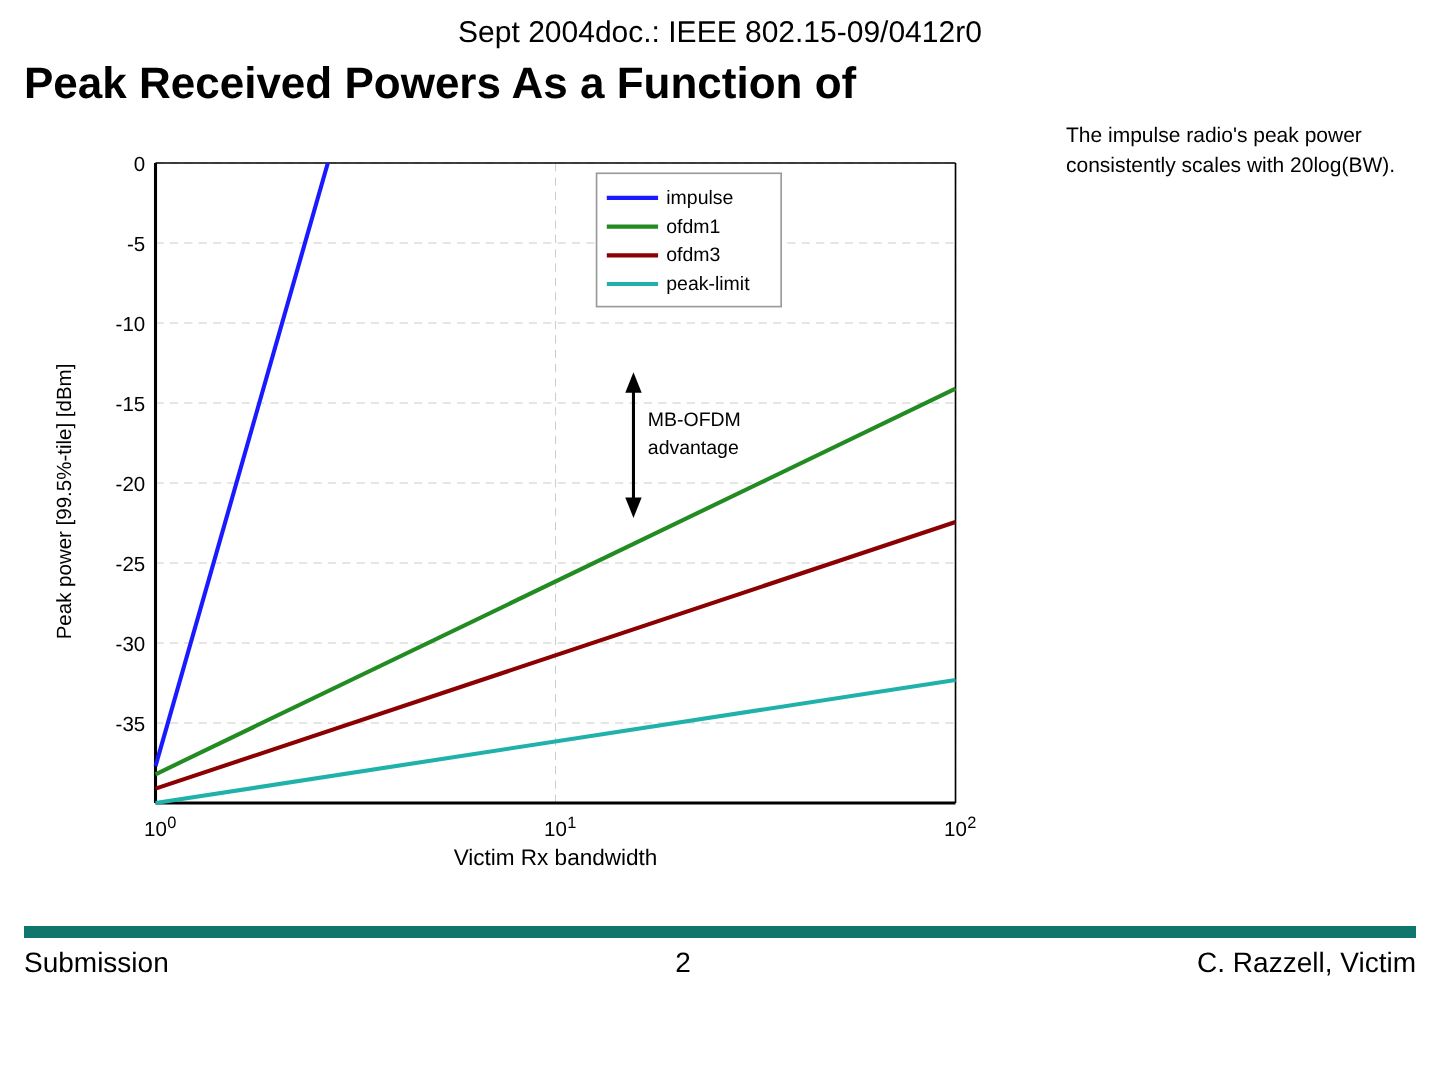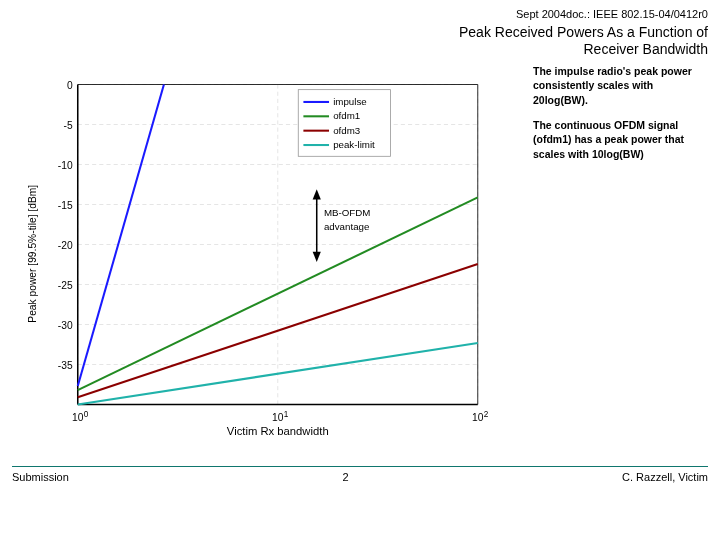--- a/index.html
+++ b/index.html
@@ -12,29 +12,29 @@
       position: relative;
     }
     .page {
       width: 720px;
       height: 540px;
       position: relative;
       padding: 8px 12px;
     }
     .header {
       display: flex;
-      justify-content: flex-end;
-      font-size: 11px;
+      justify-content: center;
+      font-size: 15px;
       color: #000;
       margin-bottom: 4px;
     }
     .title {
-      text-align: right;
-      font-size: 14px;
-      font-weight: normal;
+      text-align: left;
+      font-size: 22px;
+      font-weight: bold;
       line-height: 1.2;
       margin-bottom: 6px;
     }
     .content-area {
       display: flex;
       flex-direction: row;
       height: 400px;
     }
     .chart-section {
       flex: 1;
@@ -43,47 +43,45 @@
     }
     .side-notes {
       width: 185px;
       font-size: 10.5px;
       line-height: 1.4;
       padding-left: 10px;
       color: #000;
     }
     .side-notes p {
       margin-bottom: 10px;
-      font-weight: bold;
     }
     .footer {
       display: flex;
       justify-content: space-between;
-      font-size: 11px;
-      border-top: 1px solid #0f766e;
+      font-size: 14px;
+      border-top: 6px solid #0f766e;
       padding-top: 4px;
       margin-top: 2px;
     }
     svg.chart {
       width: 100%;
       height: 100%;
     }
   </style>
 </head>
 <body>
 <div class="page">
 
   <div class="header">
     <span>Sept 2004</span>
-    <span>doc.: IEEE 802.15-04/0412r0</span>
+    <span>doc.: IEEE 802.15-09/0412r0</span>
   </div>
 
   <div class="title">
     <span>Peak Received Powers As a Function of</span><br>
-    <span>Receiver Bandwidth</span>
   </div>
 
   <div class="content-area">
     <div class="chart-section">
       <svg class="chart" viewBox="0 0 480 390" xmlns="http://www.w3.org/2000/svg">
 
         <text x="-185" y="14" transform="rotate(-90)" font-size="10" fill="#000" text-anchor="middle">Peak power [99.5%-tile] [dBm]</text>
 
         <line x1="55" y1="20" x2="445" y2="20" stroke="#ccc" stroke-width="0.5" stroke-dasharray="4,3"></line>
         <line x1="55" y1="59" x2="445" y2="59" stroke="#ccc" stroke-width="0.5" stroke-dasharray="4,3"></line>
@@ -153,21 +151,20 @@
         <polygon points="288,193 284,183 292,183" fill="#000"></polygon>
 
         <text x="295" y="148" font-size="9.5" fill="#000">MB-OFDM</text>
         <text x="295" y="162" font-size="9.5" fill="#000">advantage</text>
 
       </svg>
     </div>
 
     <div class="side-notes">
       <p>The impulse radio's peak power consistently scales with 20log(BW).</p>
-      <p>The continuous OFDM signal (ofdm1) has a peak power that scales with 10log(BW)</p>
     </div>
   </div>
 
   <div class="footer">
     <span>Submission</span>
     <span>2</span>
     <span>C. Razzell, Victim</span>
   </div>
 
 </div>

